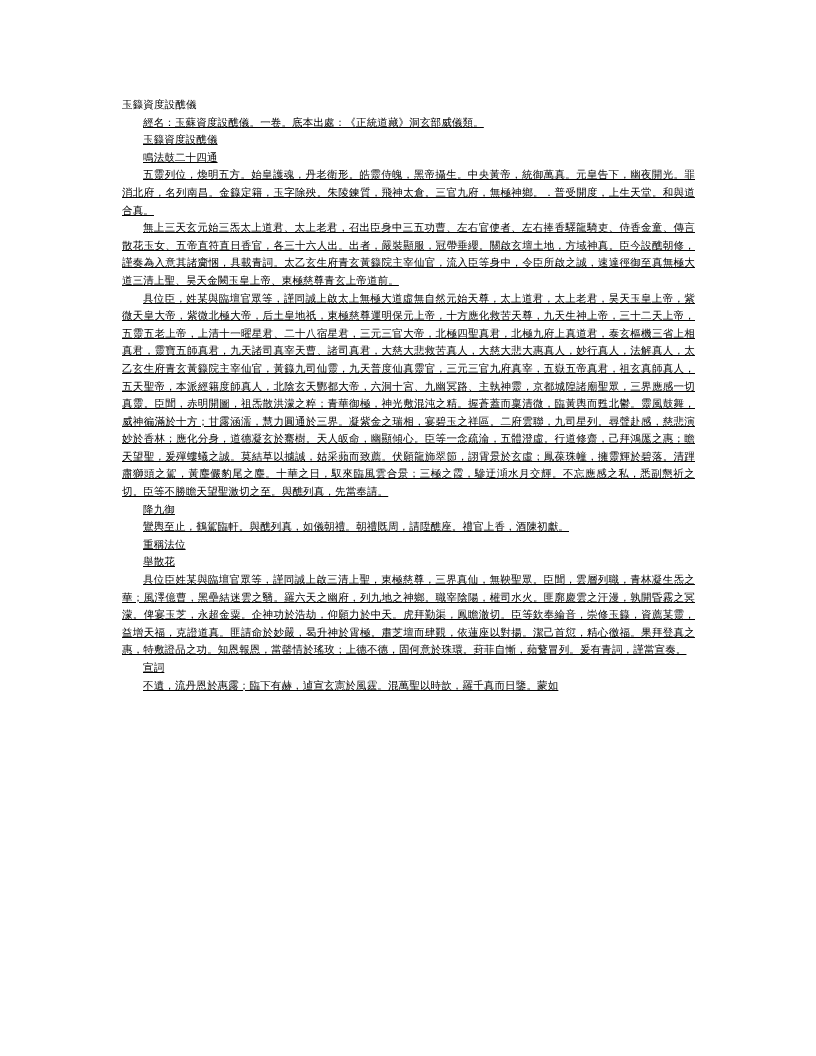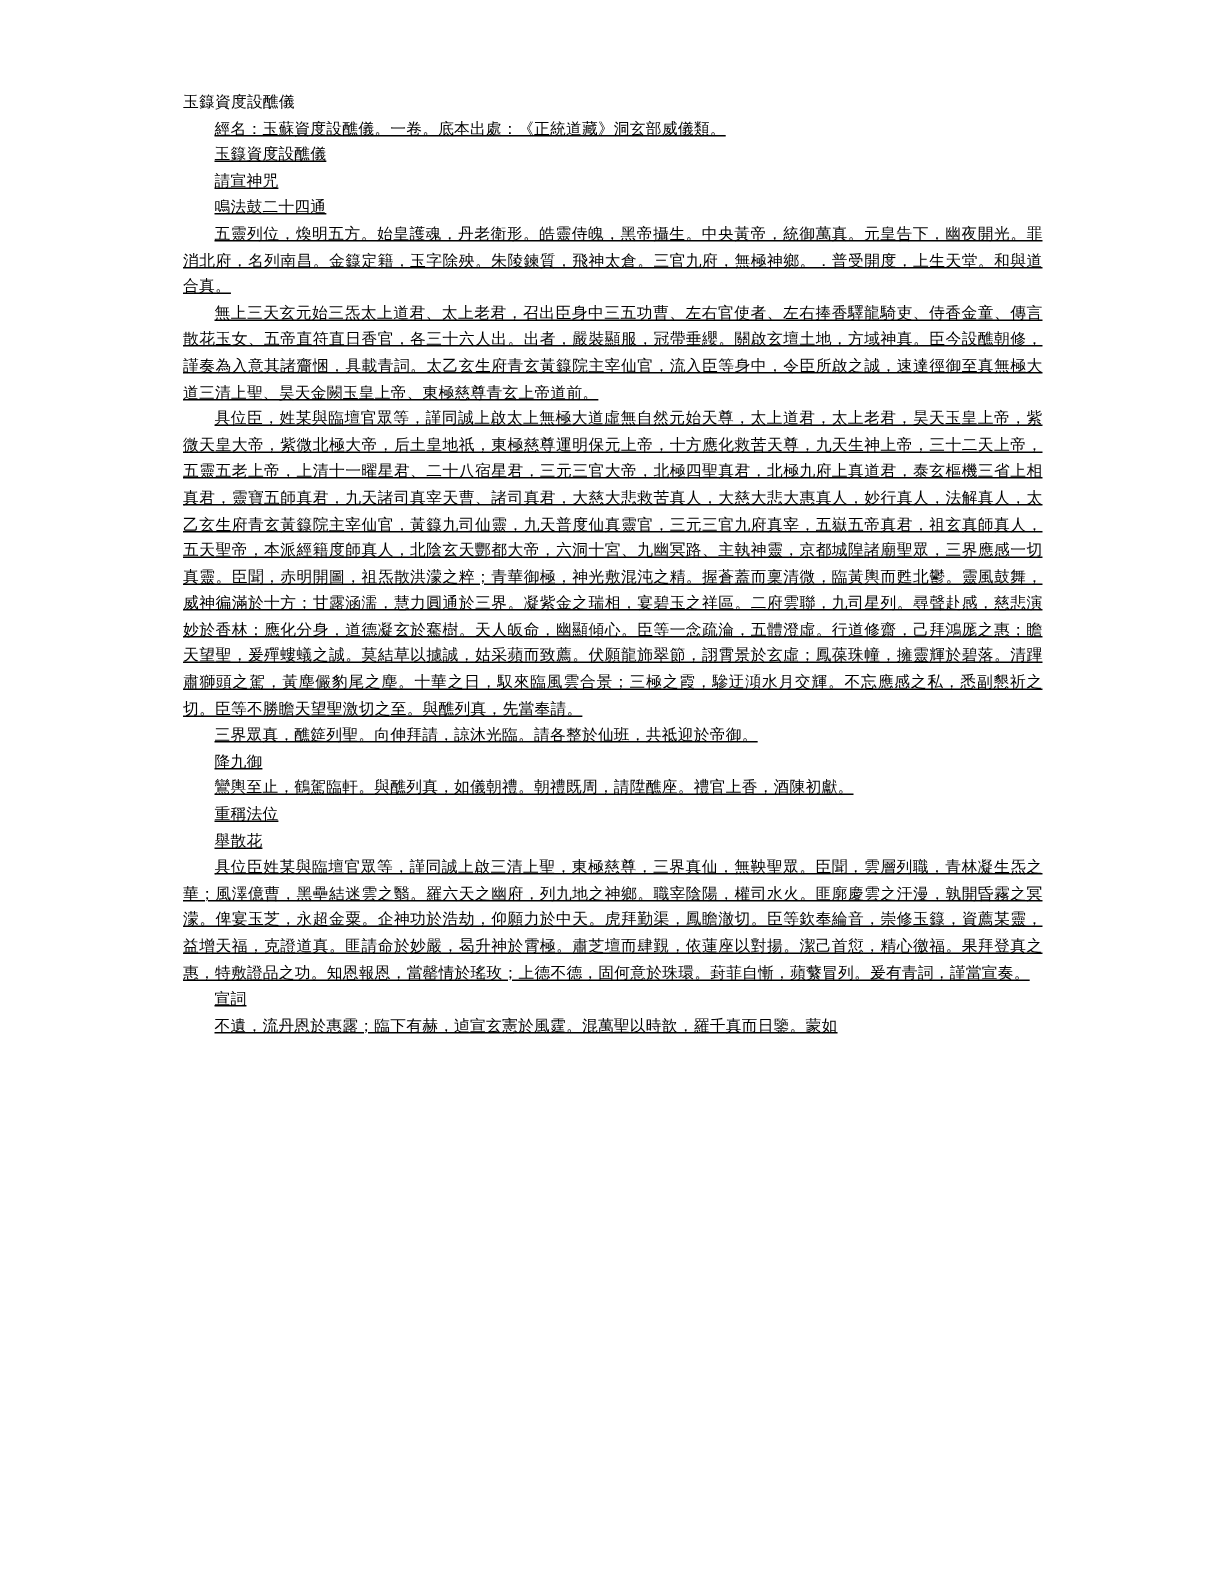--- a/index.html
+++ b/index.html
@@ -13,21 +13,21 @@
     height: 1056px;
     font-family: "DejaVu Serif", "Liberation Serif", serif;
     color: #000000;
     -webkit-font-smoothing: antialiased;
   }
   .page {
     position: relative;
     box-sizing: border-box;
     width: 816px;
     height: 1056px;
-    padding: 60px 121px 96px 122px;
+    padding: 96px 121px 96px 122px;
     background: #ffffff;
   }
   .doc-body {
     width: 573px;
   }
   p.para {
     margin: 0;
     padding: 0;
     font-size: 10.5px;
     line-height: 17.6px;
@@ -48,26 +48,24 @@
 </style>
 </head>
 <body>
 
 <div class="page">
   <div class="doc-body">
 
     <p class="para noindent">玉籙資度設醮儀</p>
     <p class="para indent">經名：玉蘇資度設醮儀。一卷。底本出處：《正統道藏》洞玄部威儀類。</p>
     <p class="para indent">玉籙資度設醮儀</p>
-    <p class="para indent">請宣神咒</p>
     <p class="para indent">鳴法鼓二十四通</p>
     <p class="para indent">五靈列位，煥明五方。始皇護魂，丹老衛形。皓靈侍魄，黑帝攝生。中央黃帝，統御萬真。元皇告下，幽夜開光。罪消北府，名列南昌。金籙定籍，玉字除殃。朱陵鍊質，飛神太倉。三官九府，無極神鄉。．普受開度，上生天堂。和與道合真。</p>
     <p class="para indent">無上三天玄元始三炁太上道君、太上老君，召出臣身中三五功曹、左右官使者、左右捧香驛龍騎吏、侍香金童、傳言散花玉女、五帝直符直日香官，各三十六人出。出者，嚴裝顯服，冠帶垂纓。關啟玄壇土地，方域神真。臣今設醮朝修，謹奏為入意其諸齎悃，具載青詞。太乙玄生府青玄黃籙院主宰仙官，流入臣等身中，令臣所啟之誠，速達徑御至真無極大道三清上聖、昊天金闕玉皇上帝、東極慈尊青玄上帝道前。</p>
     <p class="para indent">具位臣，姓某與臨壇官眾等，謹同誠上啟太上無極大道虛無自然元始天尊，太上道君，太上老君，昊天玉皇上帝，紫微天皇大帝，紫微北極大帝，后土皇地祇，東極慈尊運明保元上帝，十方應化救苦天尊，九天生神上帝，三十二天上帝，五靈五老上帝，上清十一曜星君、二十八宿星君，三元三官大帝，北極四聖真君，北極九府上真道君，泰玄樞機三省上相真君，靈寶五師真君，九天諸司真宰天曹、諸司真君，大慈大悲救苦真人，大慈大悲大惠真人，妙行真人，法解真人，太乙玄生府青玄黃籙院主宰仙官，黃籙九司仙靈，九天普度仙真靈官，三元三官九府真宰，五嶽五帝真君，祖玄真師真人，五天聖帝，本派經籍度師真人，北陰玄天酆都大帝，六洞十宮、九幽冥路、主執神靈，京都城隍諸廟聖眾，三界應感一切真靈。臣聞，赤明開圖，祖炁散洪濛之粹；青華御極，神光敷混沌之精。握蒼蓋而稟清微，臨黃輿而甦北鬱。靈風鼓舞，威神徧滿於十方；甘露涵濡，慧力圓通於三界。凝紫金之瑞相，宴碧玉之祥區。二府雲聯，九司星列。尋聲赴感，慈悲演妙於香林；應化分身，道德凝玄於騫樹。天人皈命，幽顯傾心。臣等一念疏淪，五體澄虛。行道修齋，己拜鴻厖之惠；瞻天望聖，爰殫螻蟻之誠。莫結草以攄誠，姑采蘋而致薦。伏願龍斾翠節，詡霄景於玄虛；鳳葆珠幢，擁靈輝於碧落。清蹕肅獅頭之駕，黃塵儼豹尾之塵。十華之日，馭來臨風雲合景；三極之霞，驂迂澒水月交輝。不忘應感之私，悉副懇祈之切。臣等不勝瞻天望聖激切之至。與醮列真，先當奉請。</p>
-    <p class="para indent">三界眾真，醮筵列聖。向伸拜請，諒沐光臨。請各整於仙班，共祗迎於帝御。</p>
     <p class="para indent">降九御</p>
     <p class="para indent">鸞輿至止，鶴駕臨軒。與醮列真，如儀朝禮。朝禮既周，請陞醮座。禮官上香，酒陳初獻。</p>
     <p class="para indent">重稱法位</p>
     <p class="para indent">舉散花</p>
     <p class="para indent">具位臣姓某與臨壇官眾等，謹同誠上啟三清上聖，東極慈尊，三界真仙，無鞅聖眾。臣聞，雲層列職，青林凝生炁之華；風澤億曹，黑壘結迷雲之翳。羅六天之幽府，列九地之神鄉。職宰陰陽，權司水火。匪廓慶雲之汗漫，孰開昏霧之冥濛。俾宴玉芝，永超金粟。企神功於浩劫，仰願力於中天。虎拜勤渠，鳳瞻澈切。臣等欽奉綸音，崇修玉籙，資薦某靈，益增天福，克證道真。匪請命於妙嚴，曷升神於霄極。肅芝壇而肆覲，依蓮座以對揚。潔己首愆，精心徼福。果拜登真之惠，特敷證品之功。知恩報恩，當罄情於瑤玫；上德不德，固何意於珠環。葑菲自慚，蘋蘩冒列。爰有青詞，謹當宣奏。</p>
     <p class="para indent">宣詞</p>
     <p class="para indent">不遺，流丹恩於惠露；臨下有赫，逌宣玄憲於風霆。混萬聖以時歆，羅千真而日鑒。蒙如</p>
 
   </div>
 </div>

